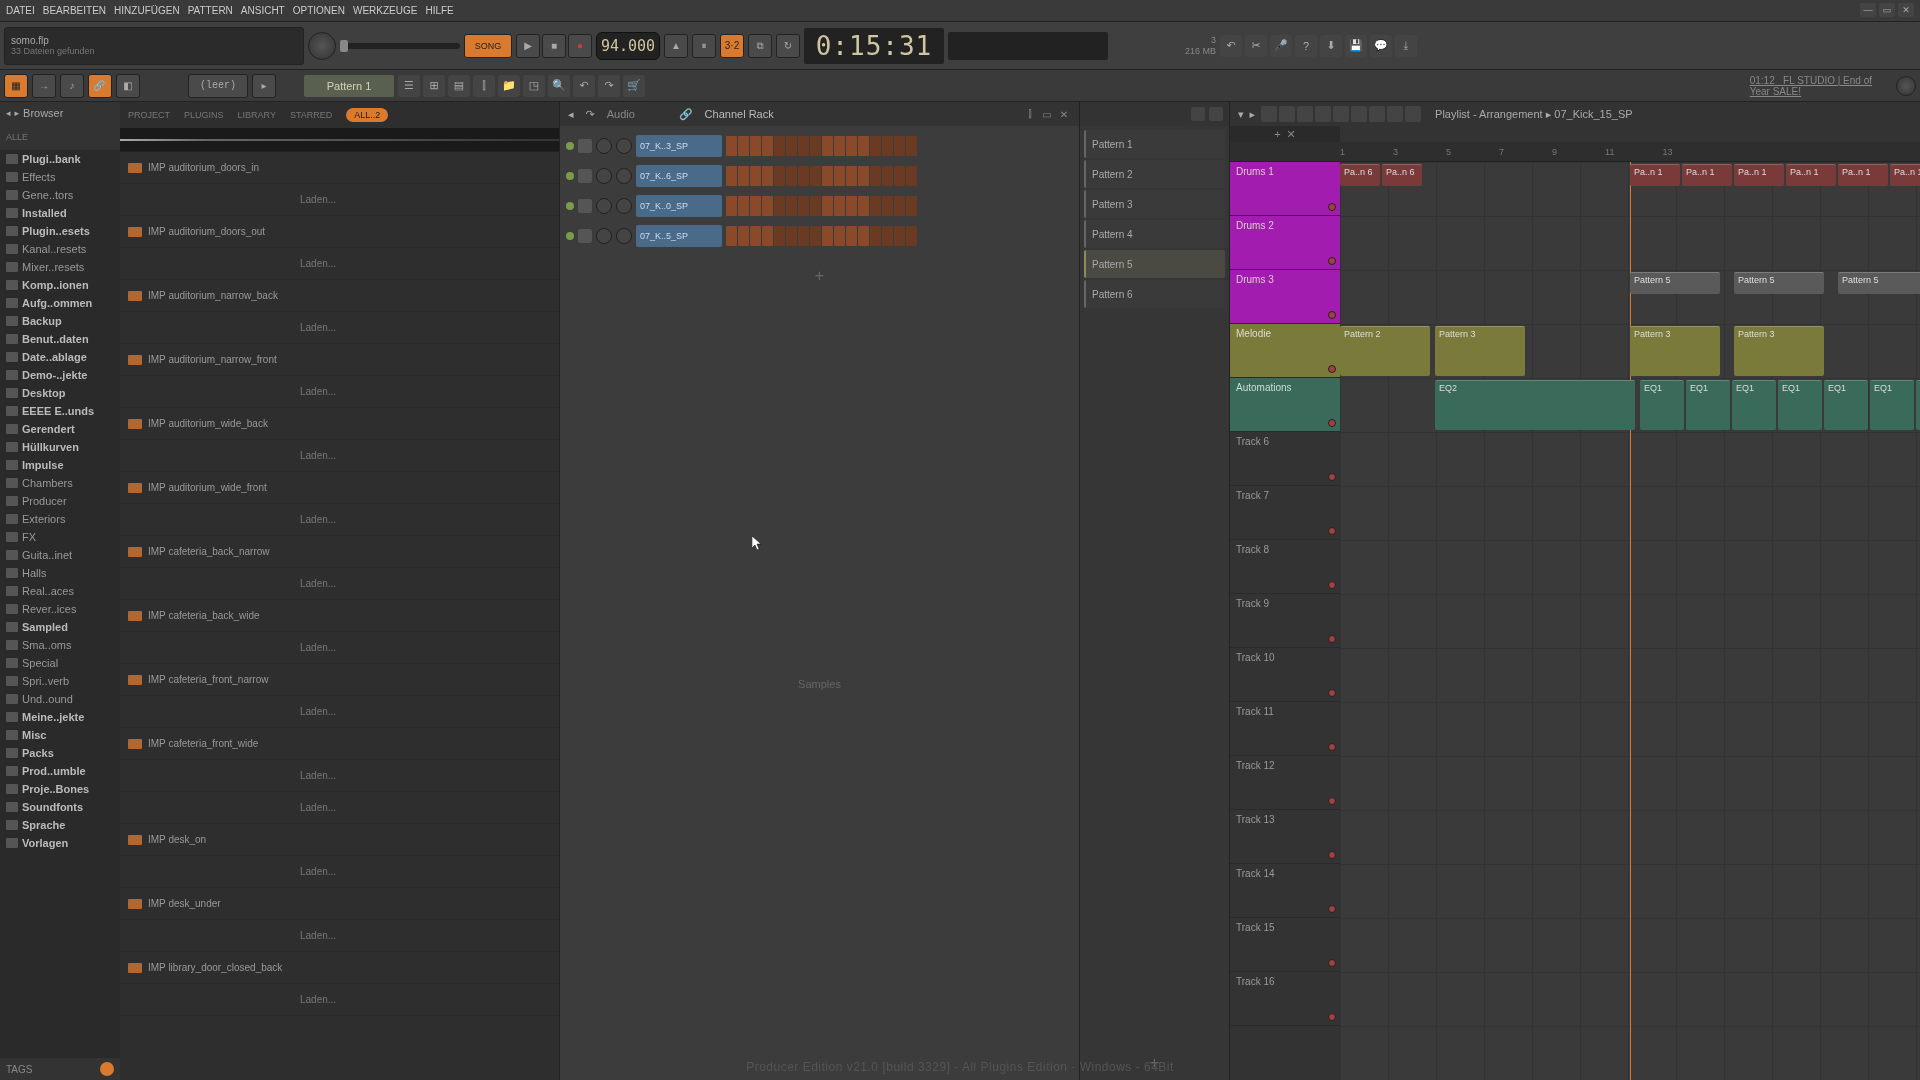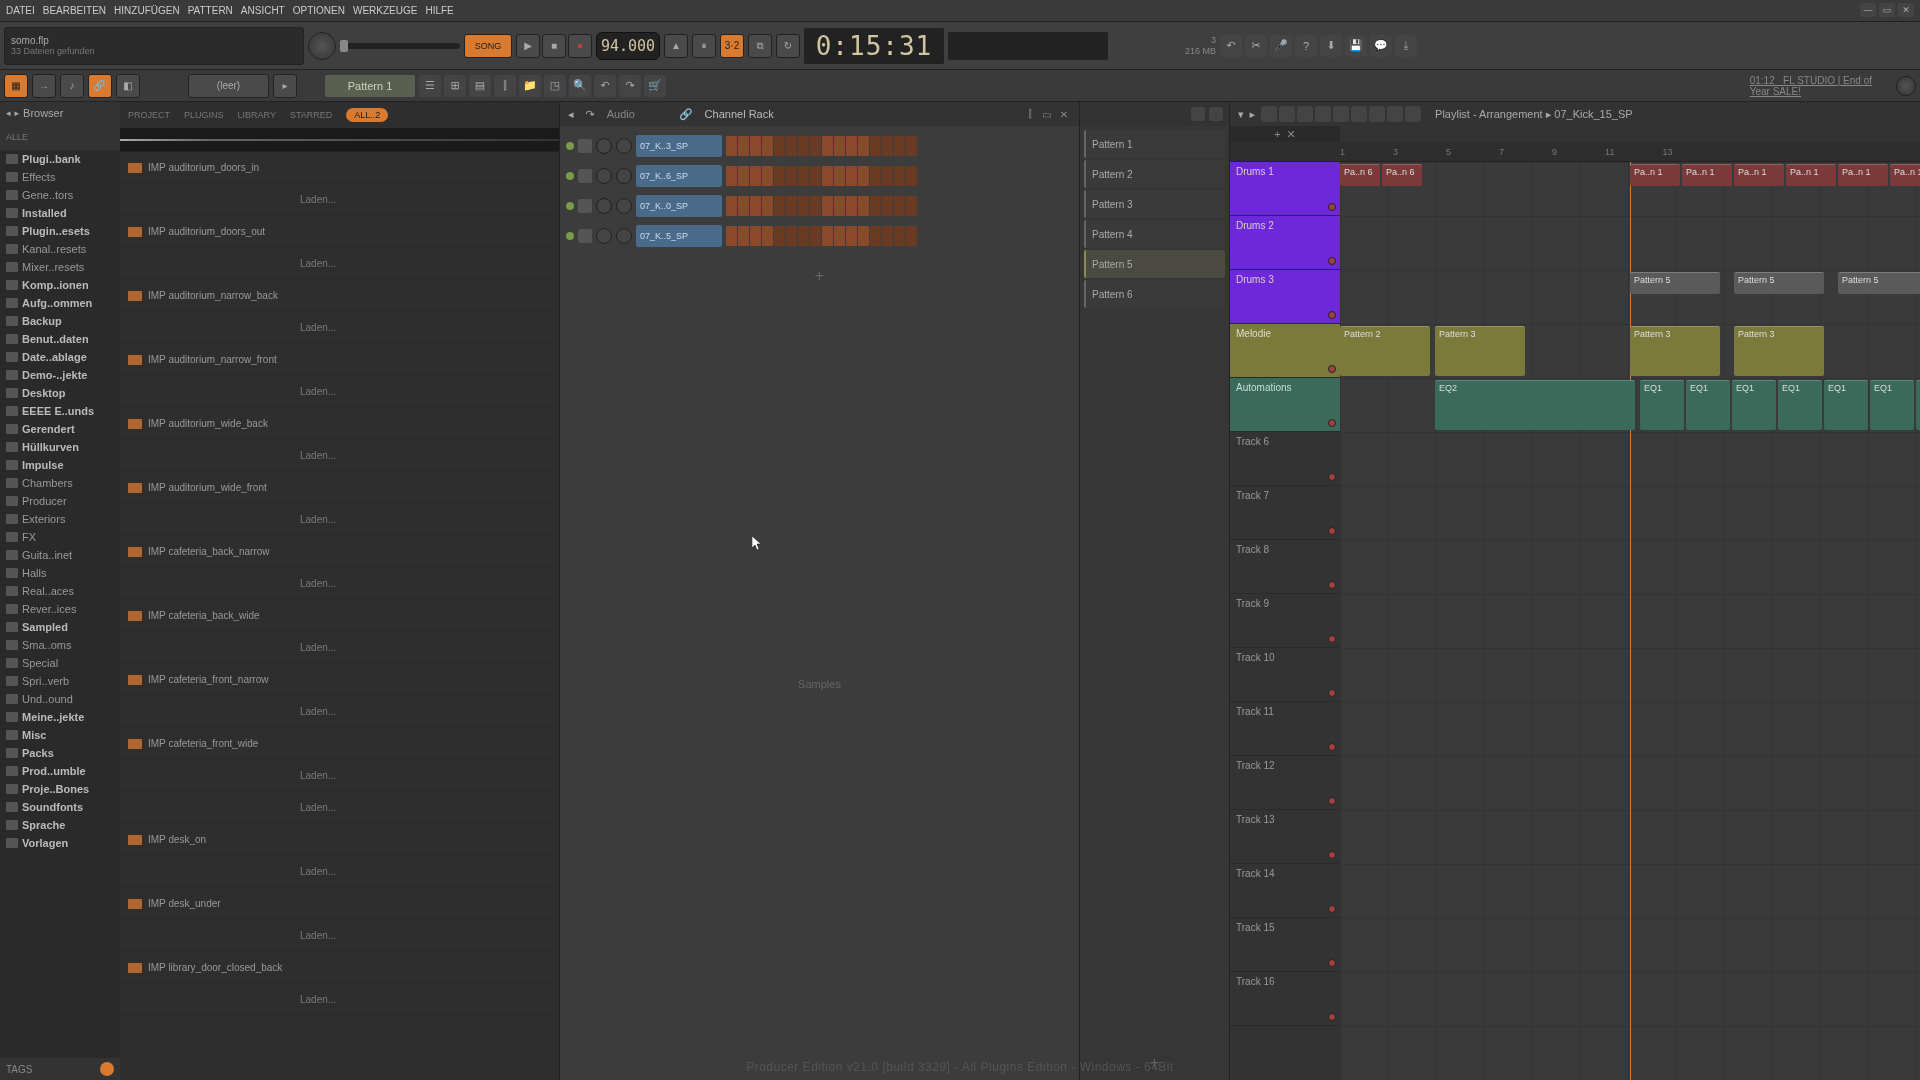--- a/index.html
+++ b/index.html
@@ -73,21 +73,21 @@
 .pat-add { text-align:center; color:#666; font-size:16px; margin-top:auto; padding:8px; }
 .playlist { flex: 1; background: #3a3a3a; display: flex; flex-direction: column; }
 .pl-hdr { height: 24px; background: #333; display: flex; align-items: center; padding: 0 8px; font-size: 11px; color: #aaa; gap: 6px; }
 .pl-hdr .tools { display: flex; gap: 2px; }
 .pl-hdr .tools div { width: 16px; height: 16px; background: #444; border-radius: 2px; }
 .pl-hdr .title { margin-left: 8px; }
 .pl-ruler { height: 20px; background: #2e2e2e; display: flex; align-items: center; font-size: 9px; color: #777; padding-left: 110px; gap: 48px; border-bottom:1px solid #222; }
 .pl-body { flex: 1; display: flex; overflow: hidden; }
 .pl-tracks { width: 110px; background: #333; }
 .pl-track { height: 54px; border-bottom: 1px solid #2a2a2a; padding: 4px 6px; font-size: 10px; color: #999; position: relative; display:flex;align-items:flex-start; }
-.pl-track.red { background: #6d28d9; color: #dcc; }
+.pl-track.red { background: #a21caf; color: #dcc; }
 .pl-track.yellow { background: #7a7a3a; color: #ddc; }
 .pl-track.teal { background: #3a6a5a; color: #cdd; }
 .pl-track .tdot { position:absolute; right:4px; bottom:4px; width:8px;height:8px;border-radius:50%;background:#a04040;border:1px solid #222; }
 .pl-grid { flex: 1; background: #3a3a3a; position: relative; background-image: repeating-linear-gradient(to right, #333, #333 1px, transparent 1px, transparent 48px), repeating-linear-gradient(to bottom, #333, #333 1px, transparent 1px, transparent 54px); }
 .clip { position: absolute; height: 22px; border-radius: 2px; font-size: 9px; padding: 2px 4px; color: #ddd; overflow: hidden; border-top: 1px solid rgba(255,255,255,0.2); }
 .clip.red { background: #7a3a3a; }
 .clip.grey { background: #5a5a5a; }
 .clip.yellow { background: #7a7a3a; height: 50px; }
 .clip.teal { background: #3a6a5a; height: 50px; }
 .playhead { position:absolute; top:0; bottom:0; width:1px; background:#d97a2e; left:290px; }
@@ -158,21 +158,21 @@
     </div>
   </div>
 
   <div class="subbar">
     <div class="tb-btn orange">▦</div>
     <div class="tb-btn">→</div>
     <div class="tb-btn">♪</div>
     <div class="tb-btn orange">🔗</div>
     <div class="tb-btn">◧</div>
     <div style="flex:0 0 40px"></div>
-    <div class="tb-btn" style="width:81px;">(leer)</div>
+    <div class="tb-btn" style="width:60px;font-family:Liberation Mono, monospace;">(leer)</div>
     <div class="tb-btn">▸</div>
     <div style="flex:0 0 20px"></div>
     <div class="pattern-sel">Pattern 1</div>
     <div class="icon-row">
       <div class="icon-btn">☰</div>
       <div class="icon-btn">⊞</div>
       <div class="icon-btn">▤</div>
       <div class="icon-btn">⫿</div>
       <div class="icon-btn">📁</div>
       <div class="icon-btn">◳</div>

